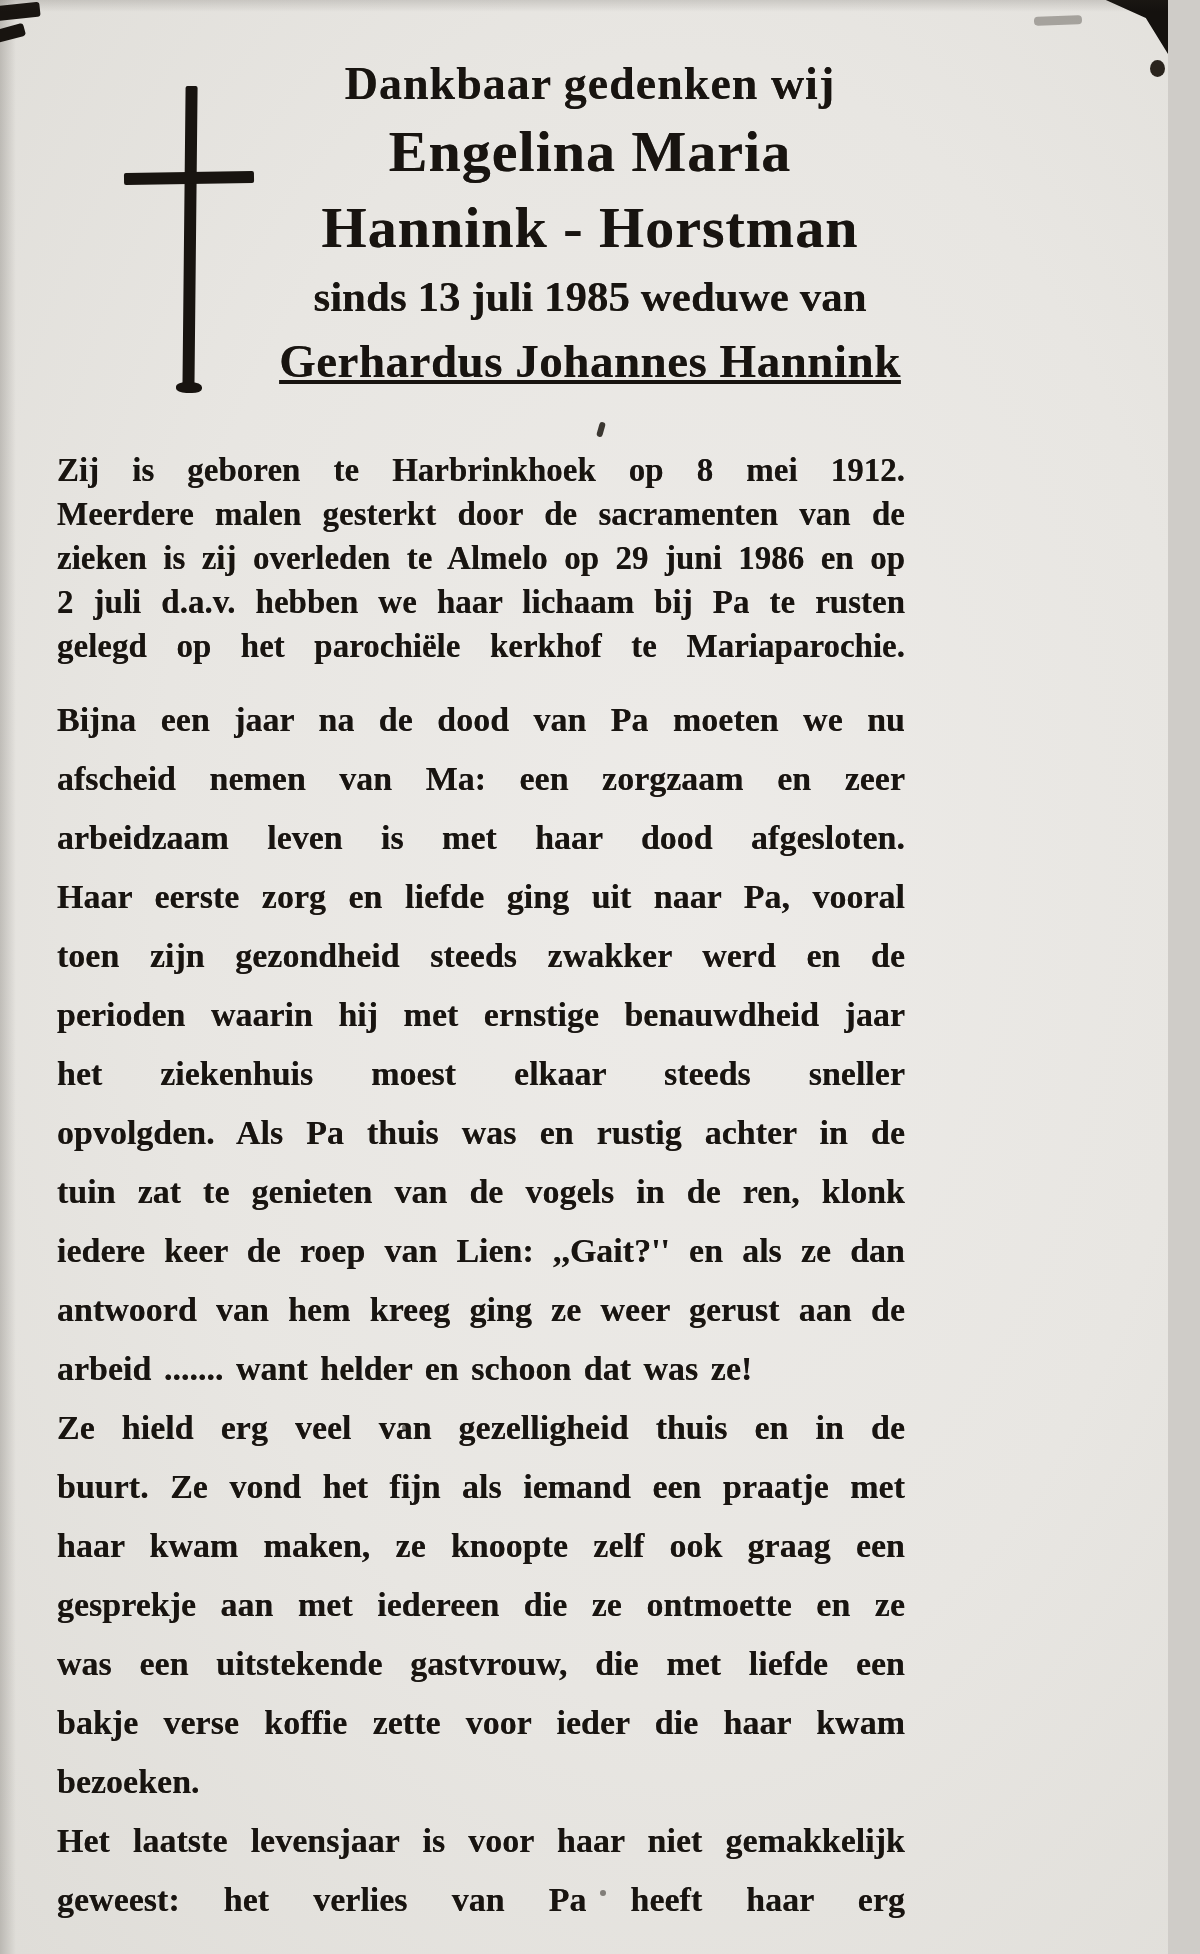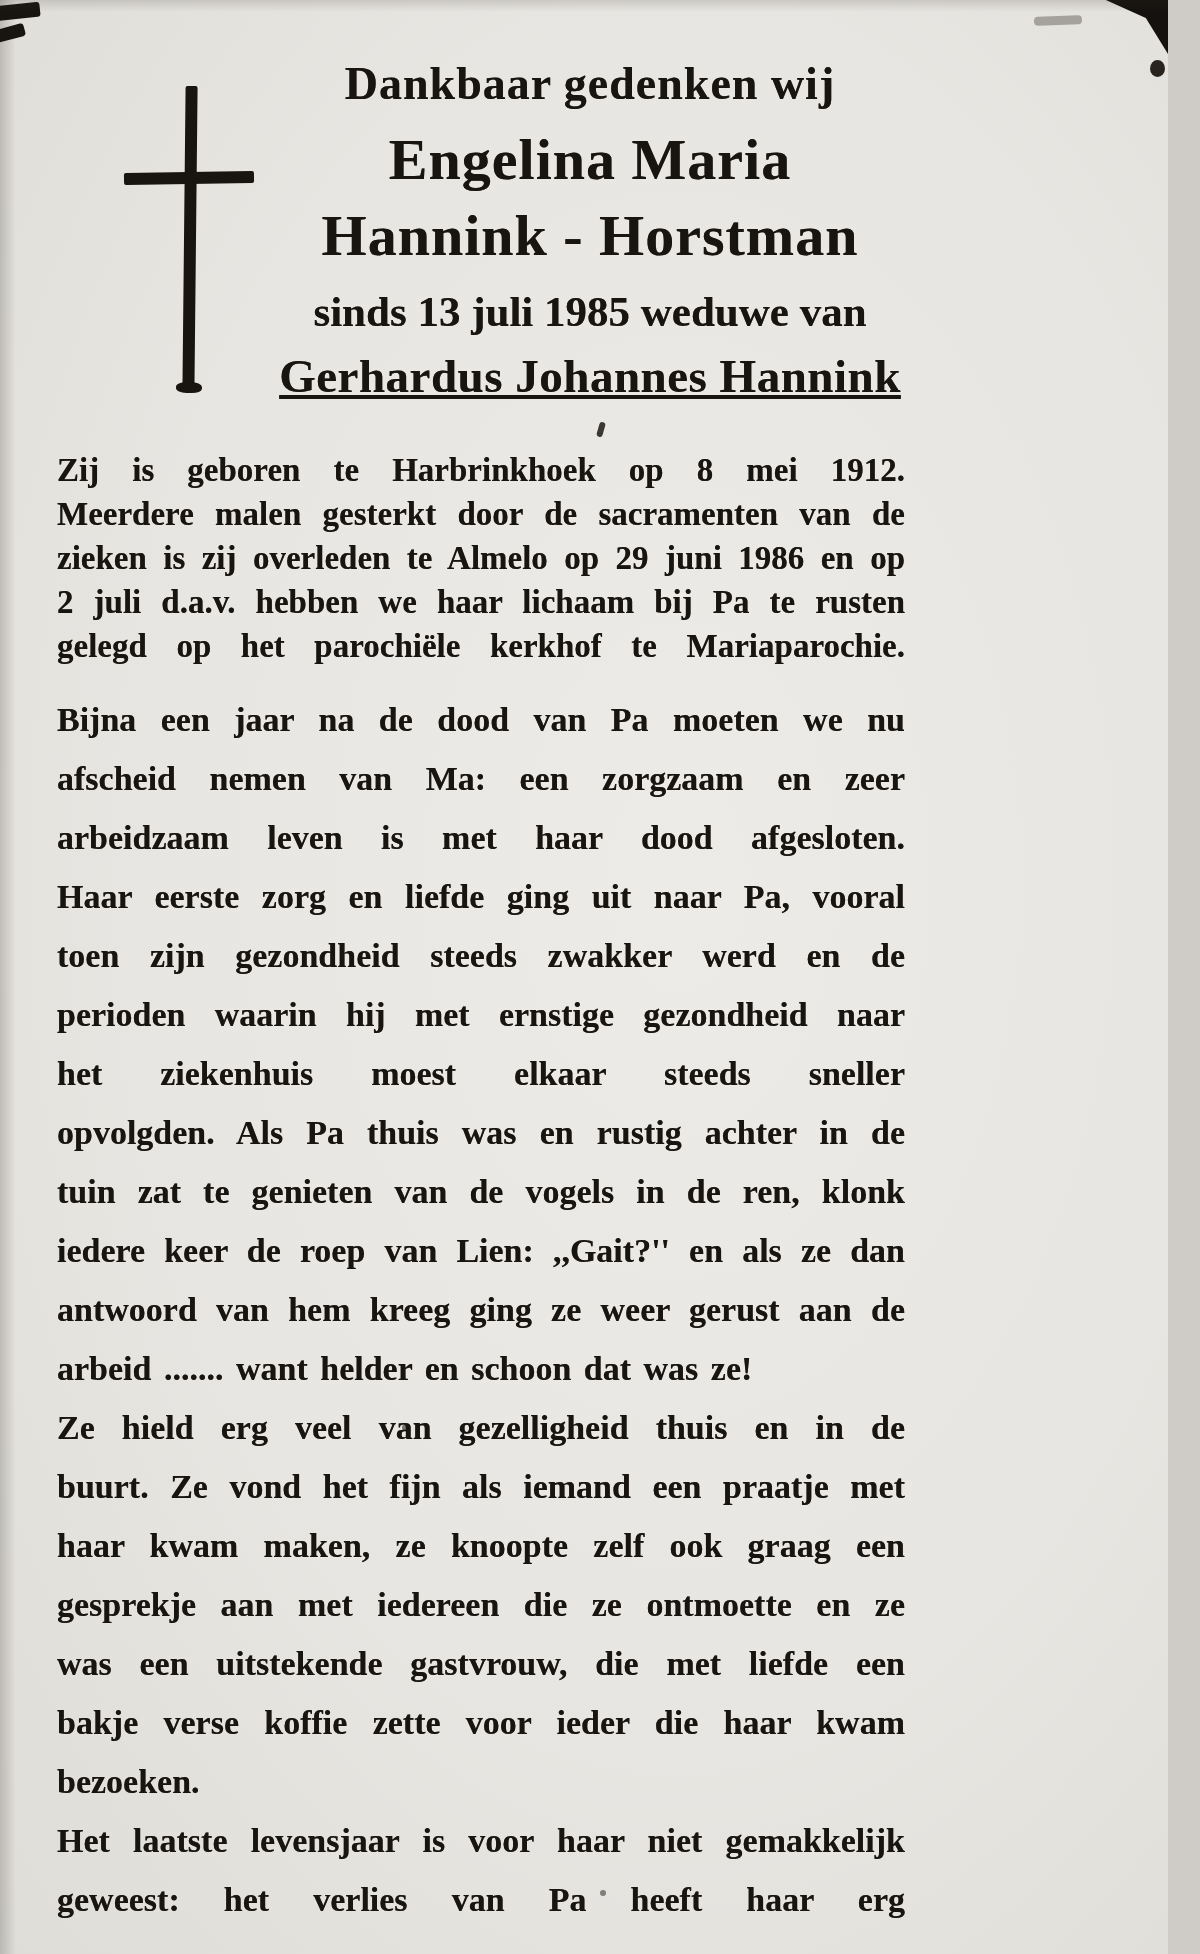--- a/index.html
+++ b/index.html
@@ -30,23 +30,23 @@
   
   .cross { position:absolute; left:118px; top:86px; width:152px; height:312px; }
   .cross-v { position:absolute; left:66px; top:0; width:12px; height:306px; background:var(--ink); transform:rotate(0.6deg); border-radius:2px; }
   .cross-h { position:absolute; left:6px; top:86px; width:130px; height:12px; background:var(--ink); transform:rotate(-0.8deg); border-radius:2px; }
   .cross-foot { position:absolute; left:58px; top:296px; width:26px; height:11px; background:var(--ink); border-radius:45% 45% 40% 40%; transform:rotate(1deg); }
 
   
   .header { position:absolute; left:130px; top:58px; width:920px; text-align:center;
             text-shadow:0 0 0.6px rgba(20,15,10,0.65); }
   .h-intro   { font-size:46px; line-height:52px; letter-spacing:1px; }
-  .h-name    { font-size:58px; line-height:64px; margin-top:18px; letter-spacing:1px; }
+  .h-name    { font-size:58px; line-height:64px; margin-top:10px; letter-spacing:1px; }
   .h-name2   { margin-top:12px; }
-  .h-widow   { font-size:43px; line-height:48px; margin-top:20px; }
+  .h-widow   { font-size:43px; line-height:48px; margin-top:13px; }
   .h-husband { font-size:47px; line-height:52px; margin-top:14px; letter-spacing:0.5px;text-decoration:underline; }
 
   
   .body-block { position:absolute; left:57px; width:848px;
                 text-shadow:0 0 0.6px rgba(20,15,10,0.6); }
   .body1 { top:448px; font-size:33px; }
   .body1 .line { line-height:44px; }
   .body2 { top:690px; font-size:34px; }
   .body2 .line { line-height:59px; }
   .line { text-align:left; }
@@ -99,21 +99,21 @@
       <div class="line just">zieken is zij overleden te Almelo op 29 juni 1986 en op</div>
       <div class="line just">2 juli d.a.v. hebben we haar lichaam bij Pa te rusten</div>
       <div class="line just">gelegd op het parochiële kerkhof te Mariaparochie.</div>
     </div>
   <div class="body-block body2">
       <div class="line just">Bijna een jaar na de dood van Pa moeten we nu</div>
       <div class="line just">afscheid nemen van Ma: een zorgzaam en zeer</div>
       <div class="line just">arbeidzaam leven is met haar dood afgesloten.</div>
       <div class="line just">Haar eerste zorg en liefde ging uit naar Pa, vooral</div>
       <div class="line just">toen zijn gezondheid steeds zwakker werd en de</div>
-      <div class="line just">perioden waarin hij met ernstige gezondheid naar</div>
+      <div class="line just">perioden waarin hij met ernstige benauwdheid jaar</div>
       <div class="line just">het ziekenhuis moest elkaar steeds sneller</div>
       <div class="line just">opvolgden. Als Pa thuis was en rustig achter in de</div>
       <div class="line just">tuin zat te genieten van de vogels in de ren, klonk</div>
       <div class="line just">iedere keer de roep van Lien: ,,Gait?'' en als ze dan</div>
       <div class="line just">antwoord van hem kreeg ging ze weer gerust aan de</div>
       <div class="line">arbeid ....... want helder en schoon dat was ze!</div>
       <div class="line just">Ze hield erg veel van gezelligheid thuis en in de</div>
       <div class="line just">buurt. Ze vond het fijn als iemand een praatje met</div>
       <div class="line just">haar kwam maken, ze knoopte zelf ook graag een</div>
       <div class="line just">gesprekje aan met iedereen die ze ontmoette en ze</div>

